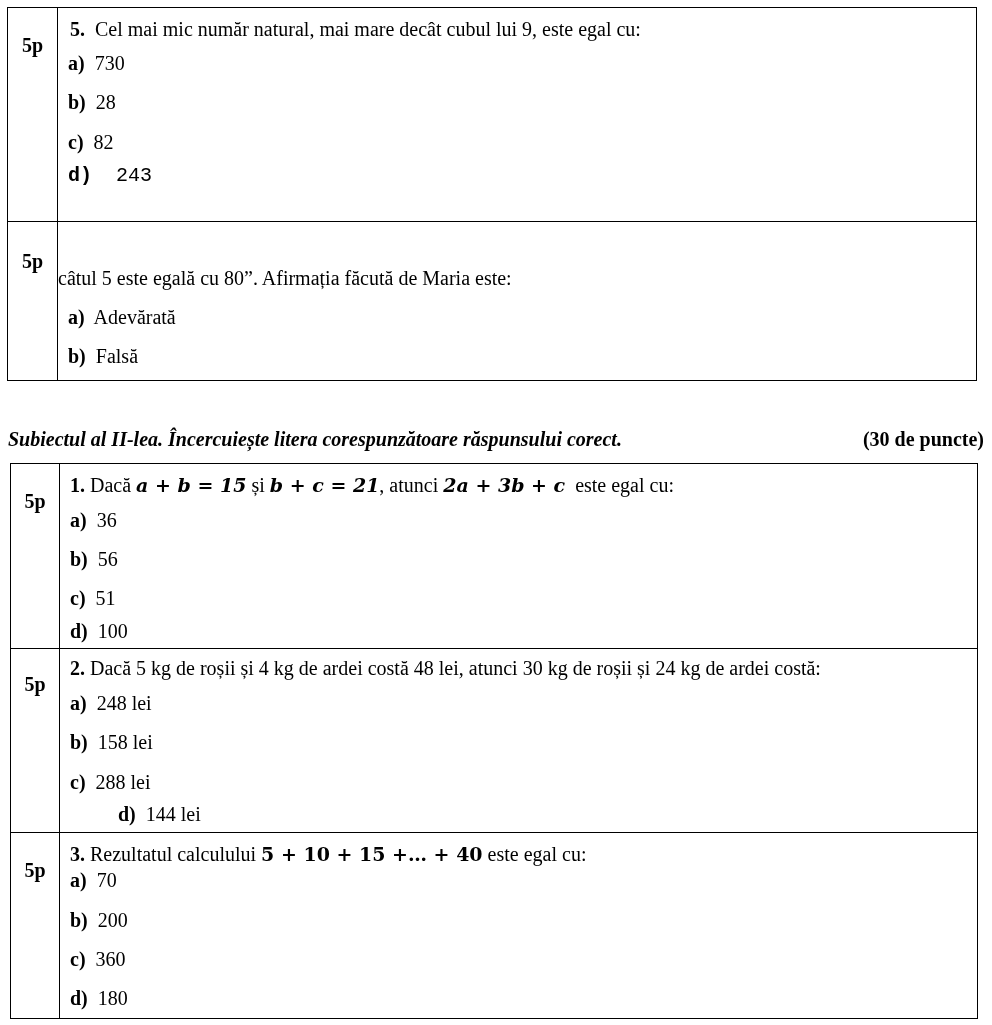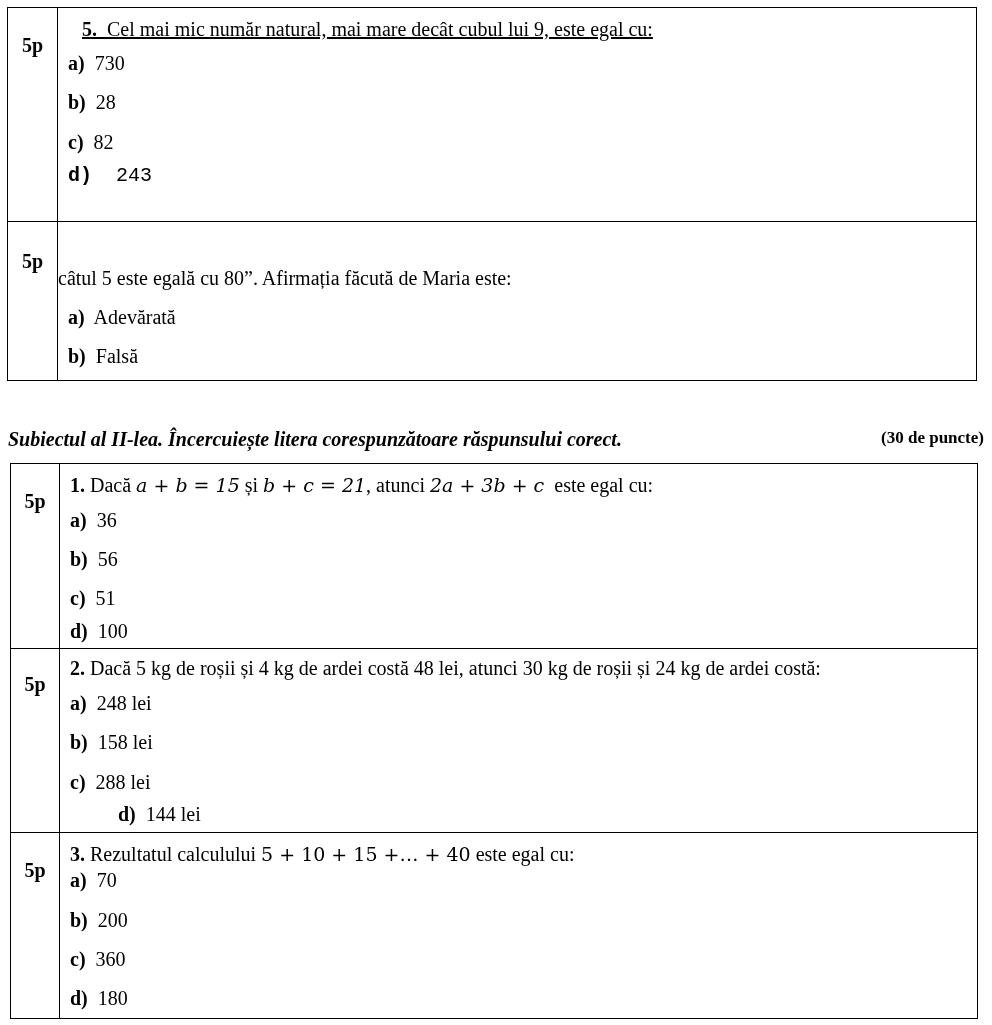--- a/index.html
+++ b/index.html
@@ -13,36 +13,36 @@
   .row + .row { border-top: 1.5px solid #000; }
   .pts {
     position: absolute; left: 0; top: 0; bottom: 0; box-sizing: border-box;
     border-right: 1.5px solid #000; font-weight: bold; text-align: center;
   }
   .pts span { position: absolute; left: 0; right: 0; margin-top: 16px; }
   .q { position: absolute; top: 0; bottom: 0; right: 0; }
   .line { position: absolute; white-space: nowrap; }
   .b { font-weight: bold; }
   .opt-letter { font-weight: bold; display: inline-block; }
-  .m { font-family: "DejaVu Serif", "Liberation Serif", serif; font-size: 19px; }
+  .m { font-family: "DejaVu Serif", "Liberation Serif", serif; font-size: 19px; font-weight: bold; }
   .mi { font-style: italic; }
   .heading { position: absolute; top: 428px; left: 8px; font-weight: bold; font-style: italic; font-size: 20px; white-space: nowrap; }
-  .points-total { position: absolute; top: 428px; right: 8px; font-weight: bold; font-size: 17px; white-space: nowrap; }
+  .points-total { position: absolute; top: 428px; right: 8px; font-weight: bold; font-size: 20px; white-space: nowrap; }
 </style>
 </head>
 <body>
 
 <div class="tbl" style="left:7px; top:7px; width:970px; height:374px;">
 
   <div class="row" style="top:0; height:213px;">
     <div class="pts" style="width:50px;">
       <span style="top:10px;">5p</span>
     </div>
     <div class="q" style="left:50px;">
-      <div class="line" style="left:24px; top:10px;text-decoration:underline;">
+      <div class="line" style="left:12px; top:10px;">
         <span class="b">5.</span>&nbsp;
         <span>Cel mai mic număr natural, mai mare decât cubul lui 9, este egal cu:</span>
       </div>
       <div class="line" style="left:10px; top:44px;">
         <span class="opt-letter">a)</span>&nbsp;
         <span>730</span>
       </div>
       <div class="line" style="left:10px; top:83px;font-family:Liberation Serif, serif;">
         <span class="opt-letter">b)</span>&nbsp;
         <span>28</span>

